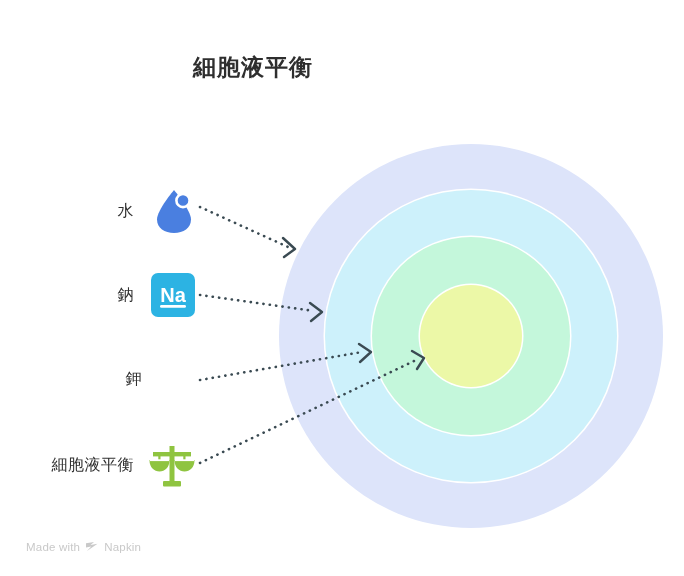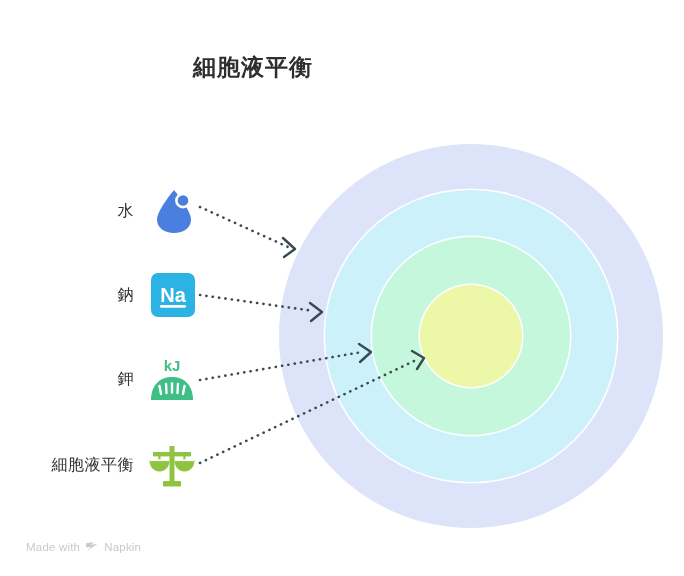--- a/index.html
+++ b/index.html
@@ -162,33 +162,20 @@
       <svg width="46" height="46" viewBox="0 0 46 46">
         <rect x="1" y="1" width="44" height="44" rx="7" ry="7" fill="#2cb3e3"></rect>
         <text x="23" y="30" text-anchor="middle" font-family="Liberation Sans, sans-serif" font-size="20" font-weight="700" fill="#ffffff">Na</text>
         <rect x="10" y="33" width="26" height="2.8" rx="1.4" fill="#ffffff"></rect>
       </svg>
     </span>
   </div>
 
   <div class="legend-row" id="row-potassium">
     <span class="legend-label">鉀</span>
-    <span class="legend-icon">
-      <svg width="48" height="50" viewBox="0 0 48 50">
-        <text x="24" y="17" text-anchor="middle" font-family="Liberation Sans, sans-serif" font-size="15" font-weight="700" fill="#3fbf86">kJ</text>
-        <path d="M3 46 C3 31 12 23 24 23 C36 23 45 31 45 46 Z" fill="#3fbf86"></path>
-        <g stroke="#ffffff" stroke-width="2.4" stroke-linecap="round">
-          <line x1="13" y1="40" x2="11.5" y2="32"></line>
-          <line x1="18.5" y1="39" x2="18" y2="30"></line>
-          <line x1="24" y1="38.6" x2="24" y2="29.4"></line>
-          <line x1="29.5" y1="39" x2="30" y2="30"></line>
-          <line x1="35" y1="40" x2="36.5" y2="32"></line>
-        </g>
-      </svg>
-    </span>
   </div>
 
   <div class="legend-row" id="row-balance">
     <span class="legend-label">細胞液平衡</span>
     <span class="legend-icon">
       <svg width="48" height="50" viewBox="0 0 48 50">
         <g fill="#8fc440">
 
           <rect x="21.5" y="6" width="5" height="36"></rect>
 

